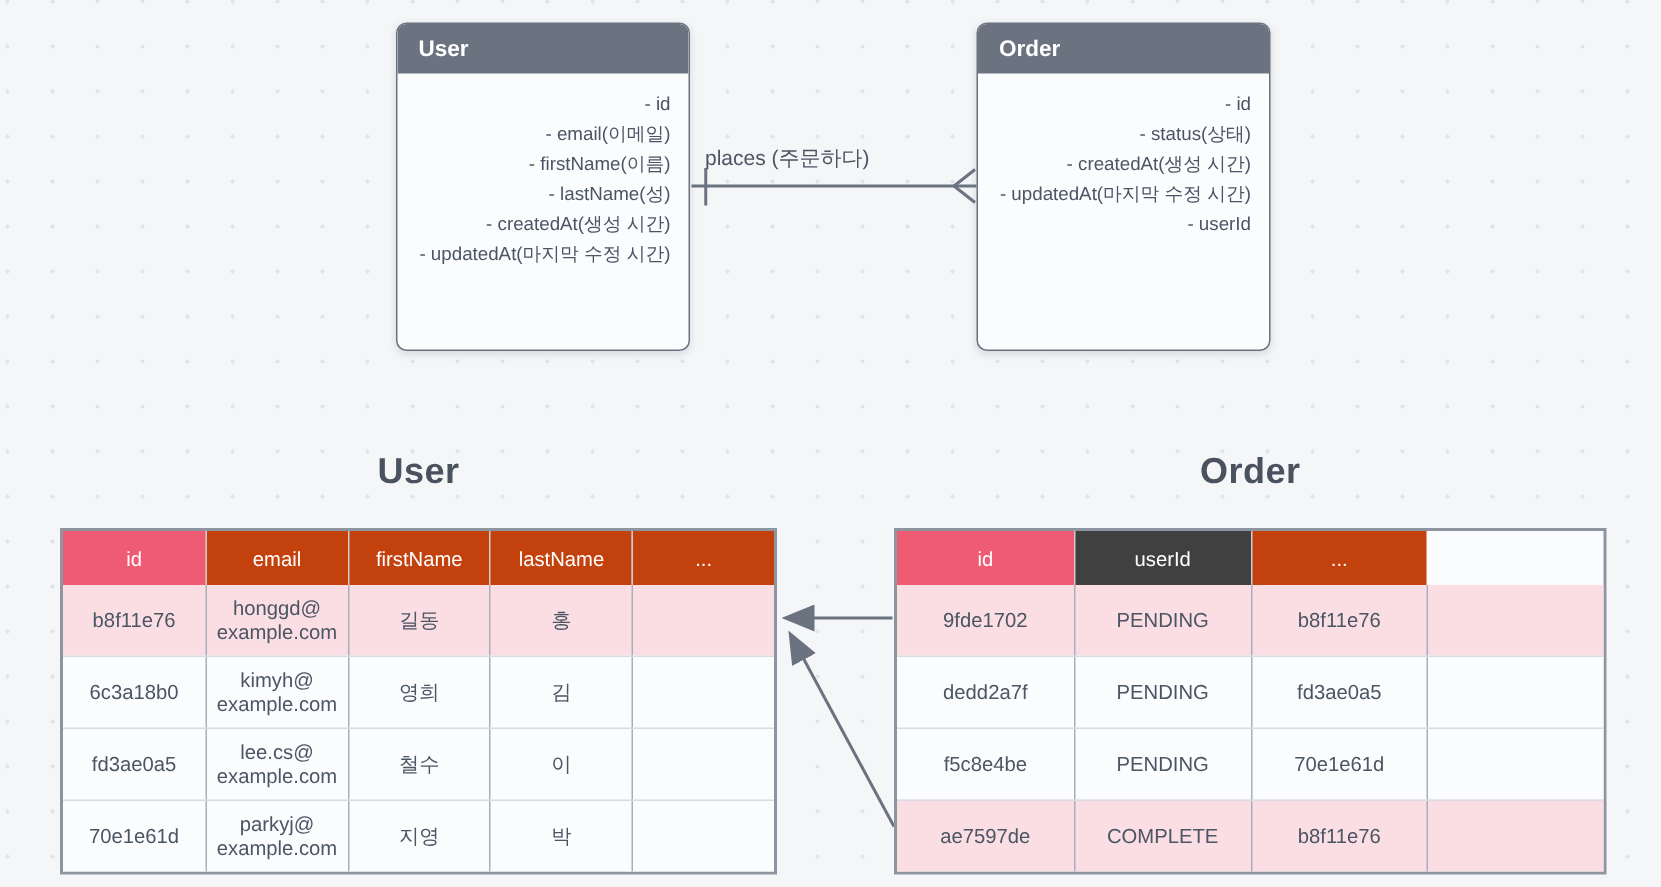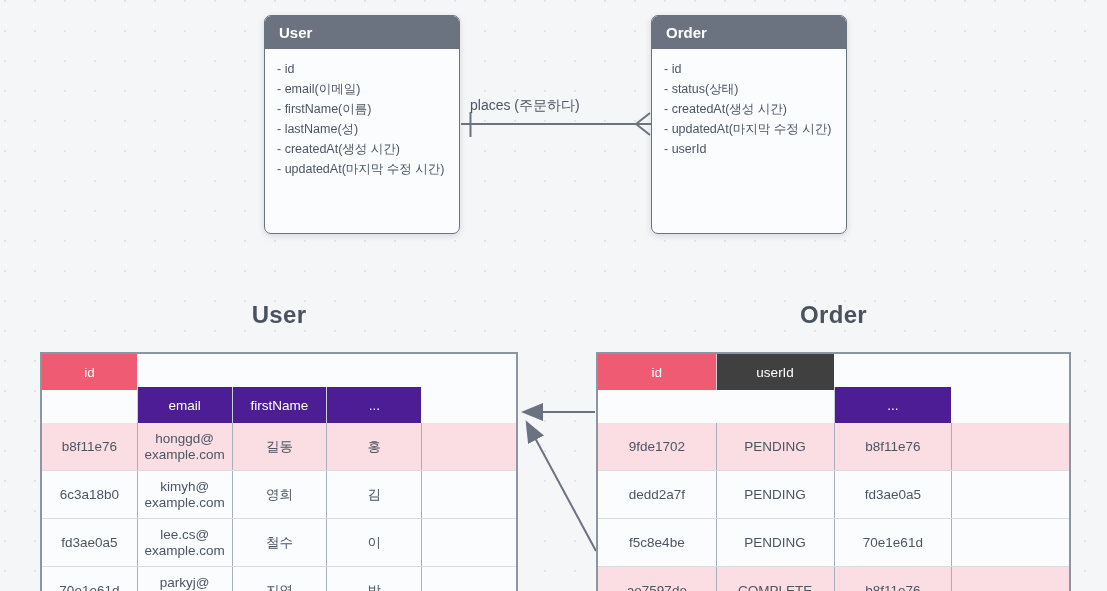--- a/index.html
+++ b/index.html
@@ -17,21 +17,21 @@
     width:196px;height:219px;background:#fbfcfe;
     border:1.5px solid #6c7380;border-radius:7px;
     box-shadow:0 2px 6px rgba(70,80,100,.18);
     box-sizing:border-box;overflow:hidden;
   }
   .entity-header{
     background:#6c7380;color:#ffffff;height:33px;line-height:33px;
     font-size:15px;font-weight:700;padding-left:14px;
     border-radius:5px 5px 0 0;
   }
-  .entity-attrs{padding:10px 12px 0 12px;}
+  .entity-attrs{padding:10px 12px 0 12px;text-align:right;}
   .entity-attr{
     font-size:12.5px;line-height:20px;color:#4b5563;white-space:nowrap;
   }
   
   svg.overlay{position:absolute;left:0;top:0;width:1107px;height:591px;pointer-events:none;}
   .rel-label{
     width:170px;text-align:left;font-size:14px;color:#4b5563;
   }
   
   .tbl-title{
@@ -42,21 +42,21 @@
     background:#fbfcfd;border:2px solid #8d95a1;box-sizing:border-box;
   }
   .t-head,.tr{display:grid;}
   .th{
     height:36px;display:flex;align-items:center;justify-content:center;
     color:#ffffff;font-size:13.5px;font-weight:500;
     border-left:1px solid #c9cdd5;box-sizing:border-box;
   }
   .th:first-child{border-left:none;}
   .th-red{background:#f05b74;}
-  .th-gray{background:#4c1d95;margin-top:33px;}
+  .th-gray{background:#c2410c;}
   .th-blue{background:#404040;}
   .tr{border-top:1px solid #d8dbe1;background:#fbfcfd;}
   .t-head + .tr{border-top:none;}
   .tr-hl{background:#fbdee3;}
   .td{
     height:47px;display:flex;align-items:center;justify-content:center;
     font-size:13.5px;color:#4b5563;text-align:center;line-height:16px;
     border-left:1px solid #a9afba;box-sizing:border-box;
     padding:2px 4px;overflow:hidden;overflow-wrap:anywhere;
   }
@@ -109,20 +109,21 @@
 <div class="rel-label abs" style="left:470px;top:97px;">places (주문하다)</div>
 
 <div class="tbl-title abs" style="left:40px;top:301px;width:478px;">User</div>
 <div class="tbl-title abs" style="left:596px;top:301px;width:475px;">Order</div>
 
 <div class="dtable abs" style="left:40px;top:352px;width:478px;">
   <div class="t-head" style="grid-template-columns: repeat(5, 1fr);">
       <div class="th th-red">id</div>
       <div class="th th-gray">email</div>
       <div class="th th-gray">firstName</div>
+      <div class="th th-gray">lastName</div>
       <div class="th th-gray">...</div>
     </div>
 <div class="tr tr-hl" style="grid-template-columns: repeat(5, 1fr);">
       <div class="td">b8f11e76</div>
       <div class="td">honggd@<wbr>example.com</div>
       <div class="td">길동</div>
       <div class="td">홍</div>
       <div class="td"></div>
     </div>
     <div class="tr" style="grid-template-columns: repeat(5, 1fr);">

